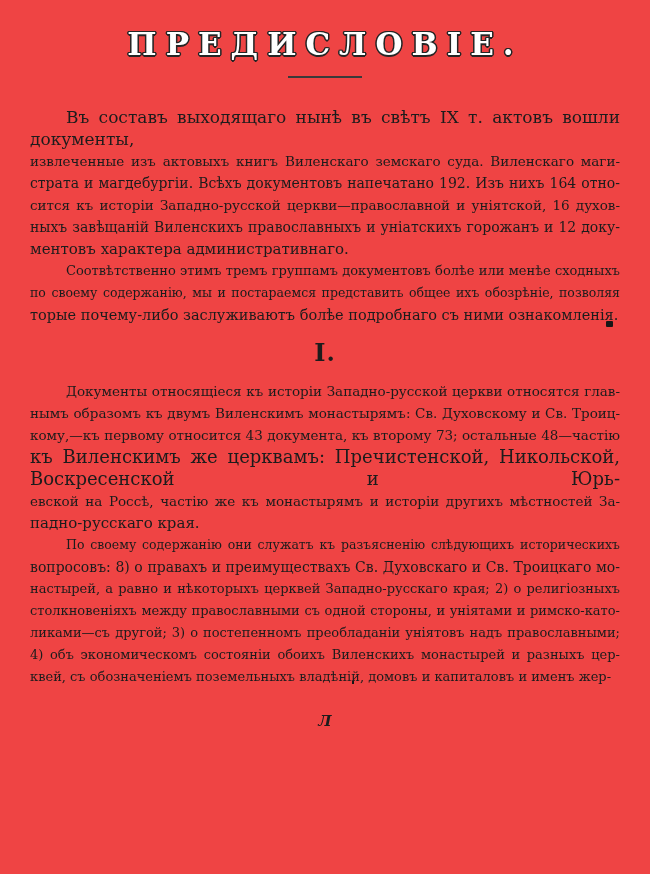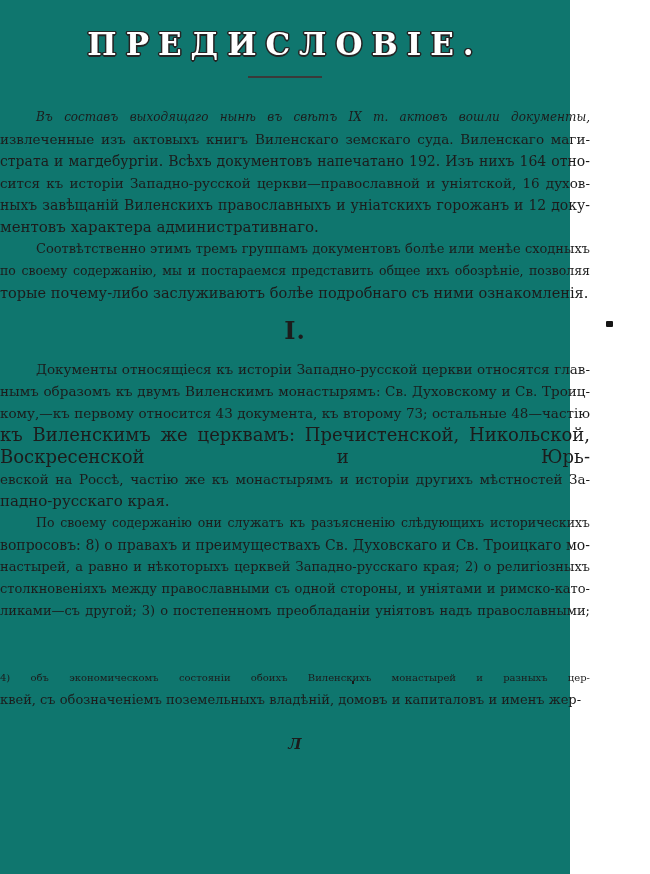--- a/index.html
+++ b/index.html
@@ -5,22 +5,22 @@
   html, body { margin: 0; padding: 0; }
   body {
     width: 650px; height: 874px;
     background: #ffffff;
     font-family: "DejaVu Serif", serif;
     color: #1c1c1c;
     overflow: hidden;
   }
   .page {
     position: relative;
-    width: 570px; height: 874px;
-    background: #0f766e;
+    width: 650px; height: 874px;
+    background: #ef4444;
   }
   .title {
     margin: 0;
     padding-top: 26px;
     text-align: center;
     font-size: 31px;
     line-height: 36px;
     font-weight: 700;
     letter-spacing: 9px;
     color: #ffffff;
@@ -76,21 +76,21 @@
 
 <div class="page">
 
   <h1 class="title">ПРЕДИСЛОВІЕ.</h1>
 
   <div class="rule"></div>
 
   <div class="text-block">
 
     <div>
-      <div class="line first" style="font-size: 12px; font-style: italic;">Въ составъ выходящаго нынѣ въ свѣтъ IX т. актовъ вошли документы,</div>
+      <div class="line first" style="font-size: 17px;">Въ составъ выходящаго нынѣ въ свѣтъ IX т. актовъ вошли документы,</div>
       <div class="line" style="font-size: 13.5px;">извлеченные изъ актовыхъ книгъ Виленскаго земскаго суда. Виленскаго маги-</div>
       <div class="line" style="font-size: 14px;">страта и магдебургіи. Всѣхъ документовъ напечатано 192. Изъ нихъ 164 отно-</div>
       <div class="line" style="font-size: 13.5px;">сится къ исторіи Западно-русской церкви—православной и уніятской, 16 духов-</div>
       <div class="line" style="font-size: 14px;">ныхъ завѣщаній Виленскихъ православныхъ и уніатскихъ горожанъ и 12 доку-</div>
       <div class="line end">ментовъ характера административнаго.</div>
     </div>
 
     <div>
       <div class="line first" style="font-size: 13px;">Соотвѣтственно этимъ тремъ группамъ документовъ болѣе или менѣе сходныхъ</div>
       <div class="line" style="font-size: 12.5px;">по своему содержанію, мы и постараемся представить общее ихъ обозрѣніе, позволяя</div>
@@ -107,21 +107,21 @@
       <div class="line" style="font-size: 13.5px;">евской на Россѣ, частію же къ монастырямъ и исторіи другихъ мѣстностей За-</div>
       <div class="line end">падно-русскаго края.</div>
     </div>
 
     <div>
       <div class="line first" style="font-size: 12.5px;">По своему содержанію они служатъ къ разъясненію слѣдующихъ историческихъ</div>
       <div class="line" style="font-size: 14px;">вопросовъ: 8) о правахъ и преимуществахъ Св. Духовскаго и Св. Троицкаго мо-</div>
       <div class="line" style="font-size: 13px;">настырей, а равно и нѣкоторыхъ церквей Западно-русскаго края; 2) о религіозныхъ</div>
       <div class="line" style="font-size: 13px;">столкновеніяхъ между православными съ одной стороны, и уніятами и римско-като-</div>
       <div class="line" style="font-size: 13px;">ликами—съ другой; 3) о постепенномъ преобладаніи уніятовъ надъ православными;</div>
-      <div class="line" style="font-size: 10px; margin-top: 45px;">4) объ экономическомъ состояніи обоихъ Виленскихъ монастырей и разныхъ цер-</div>
+      <div class="line" style="font-size: 13px;">4) объ экономическомъ состояніи обоихъ Виленскихъ монастырей и разныхъ цер-</div>
       <div class="line end" style="font-size: 13px;">квей, съ обозначеніемъ поземельныхъ владѣній, домовъ и капиталовъ и именъ жер-</div>
     </div>
 
     <div class="signature">Л</div>
 
   </div>
 
   <div class="speck s1"></div>
   <div class="speck s2"></div>
 

